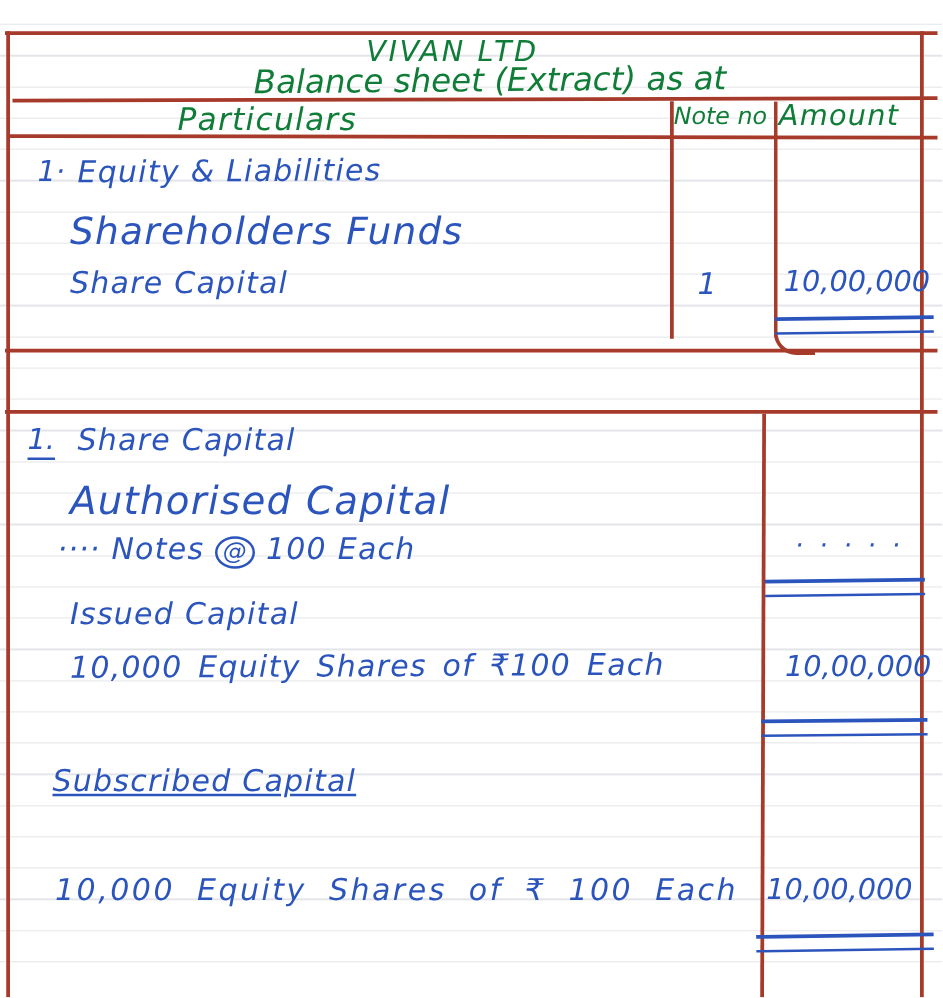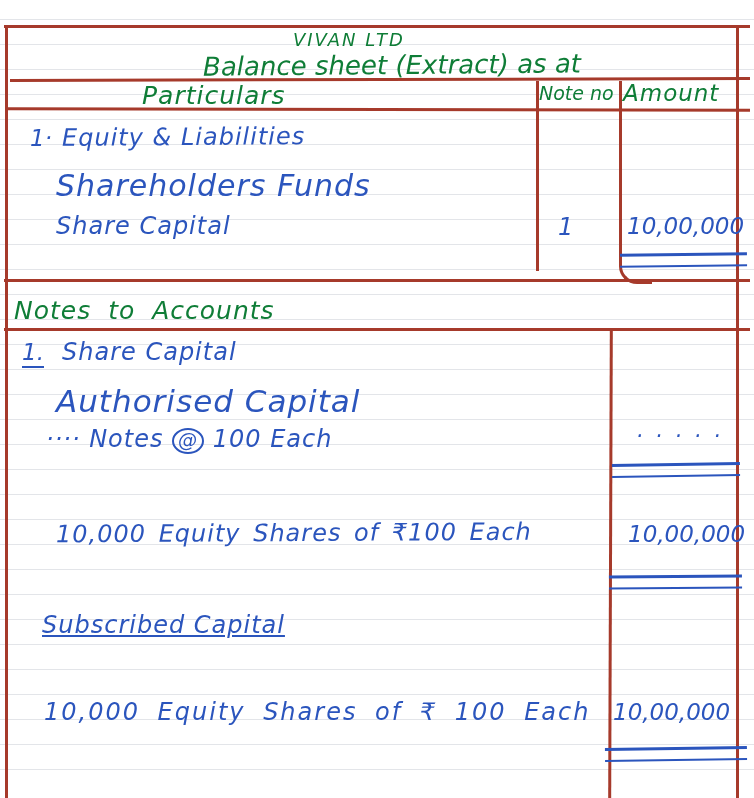--- a/index.html
+++ b/index.html
@@ -51,26 +51,25 @@
   <div class="rl" style="left:5px;top:25px;width:3px;height:773px;"></div>
   <div class="rl" style="left:736px;top:25px;width:3px;height:773px;"></div>
   <div class="rl" style="left:10px;top:78px;width:740px;height:3px;transform:rotate(-0.15deg);"></div>
   <div class="rl" style="left:8px;top:108px;width:742px;height:3px;transform:rotate(0.1deg);"></div>
   <div class="rl" style="left:4px;top:279px;width:746px;height:3px;"></div>
   <div class="rl" style="left:4px;top:328px;width:746px;height:3px;"></div>
   <div class="rl" style="left:536px;top:81px;width:3px;height:190px;"></div>
   <div class="curve" style="left:619px;top:81px;width:30px;height:200px;"></div>
   <div class="rl" style="left:609px;top:331px;width:3px;height:467px;transform:rotate(0.2deg);"></div>
 
-  <div class="txt green" style="left:293px;top:30px;font-size:18px;letter-spacing:2px;">VIVAN LTD</div>
+  <div class="txt green" style="left:293px;top:30px;font-size:23px;letter-spacing:2px;">VIVAN LTD</div>
   <div class="txt green" style="left:203px;top:51px;font-size:26px;transform:rotate(-0.5deg);">Balance sheet (Extract) as at</div>
   <div class="txt green" style="left:142px;top:82px;font-size:25px;letter-spacing:1px;">Particulars</div>
   <div class="txt green" style="left:539px;top:83px;font-size:19px;">Note no</div>
   <div class="txt green" style="left:623px;top:81px;font-size:23px;letter-spacing:1px;text-align:right;">Amount</div>
-  <div class="txt green" style="left:14px;top:297px;font-size:25px;letter-spacing:1px;word-spacing:8px;">Notes to Accounts</div>
 
   <div class="txt blue" style="left:30px;top:126px;font-size:23px;">1·</div>
   <div class="txt blue" style="left:62px;top:124px;font-size:24px;letter-spacing:1px;transform:rotate(-0.4deg);">Equity &amp; Liabilities</div>
   <div class="txt blue" style="left:56px;top:169px;font-size:30px;letter-spacing:1px;text-align:right;">Shareholders Funds</div>
   <div class="txt blue" style="left:56px;top:213px;font-size:24px;letter-spacing:1px;">Share Capital</div>
   <div class="txt blue" style="left:558px;top:214px;font-size:24px;">1</div>
   <div class="txt blue" style="left:627px;top:214px;font-size:23px;">10,00,000</div>
   <div class="dr" style="left:620px;top:253px;width:127px;transform:rotate(-0.7deg);"></div>
 
   <div class="txt blue" style="left:22px;top:340px;font-size:23px;"><span class="underline">1.</span></div>
@@ -78,20 +77,21 @@
 
   <div class="txt blue" style="left:56px;top:384px;font-size:31px;letter-spacing:1px;">Authorised Capital</div>
   <div class="txt blue" style="left:46px;top:426px;font-size:24px;letter-spacing:1px;">
     <span>···· Notes</span>
     <span class="circ" style="font-size:19px;">@</span>
     <span>100 Each</span>
   </div>
   <div class="txt blue" style="left:636px;top:425px;font-size:21px;letter-spacing:3px;">· · · · ·</div>
   <div class="dr" style="left:612px;top:463px;width:128px;transform:rotate(-0.8deg);"></div>
 
+  <div class="txt blue" style="left:56px;top:478px;font-size:24px;letter-spacing:1px;">Issued Capital</div>
   <div class="txt blue" style="left:56px;top:520px;font-size:24px;letter-spacing:1px;word-spacing:4px;transform:rotate(-0.3deg);">10,000 Equity Shares of ₹100 Each</div>
   <div class="txt blue" style="left:628px;top:522px;font-size:23px;">10,00,000</div>
   <div class="dr" style="left:609px;top:575px;width:133px;transform:rotate(-0.5deg);"></div>
 
   <div class="txt blue" style="left:42px;top:612px;font-size:24px;letter-spacing:1px;text-decoration:underline;">Subscribed Capital</div>
   <div class="txt blue" style="left:44px;top:699px;font-size:24px;letter-spacing:2px;word-spacing:8px;">10,000 Equity Shares of ₹ 100 Each</div>
   <div class="txt blue" style="left:613px;top:700px;font-size:23px;">10,00,000</div>
   <div class="dr" style="left:605px;top:747px;width:142px;transform:rotate(-0.8deg);"></div>
 
 </div>

